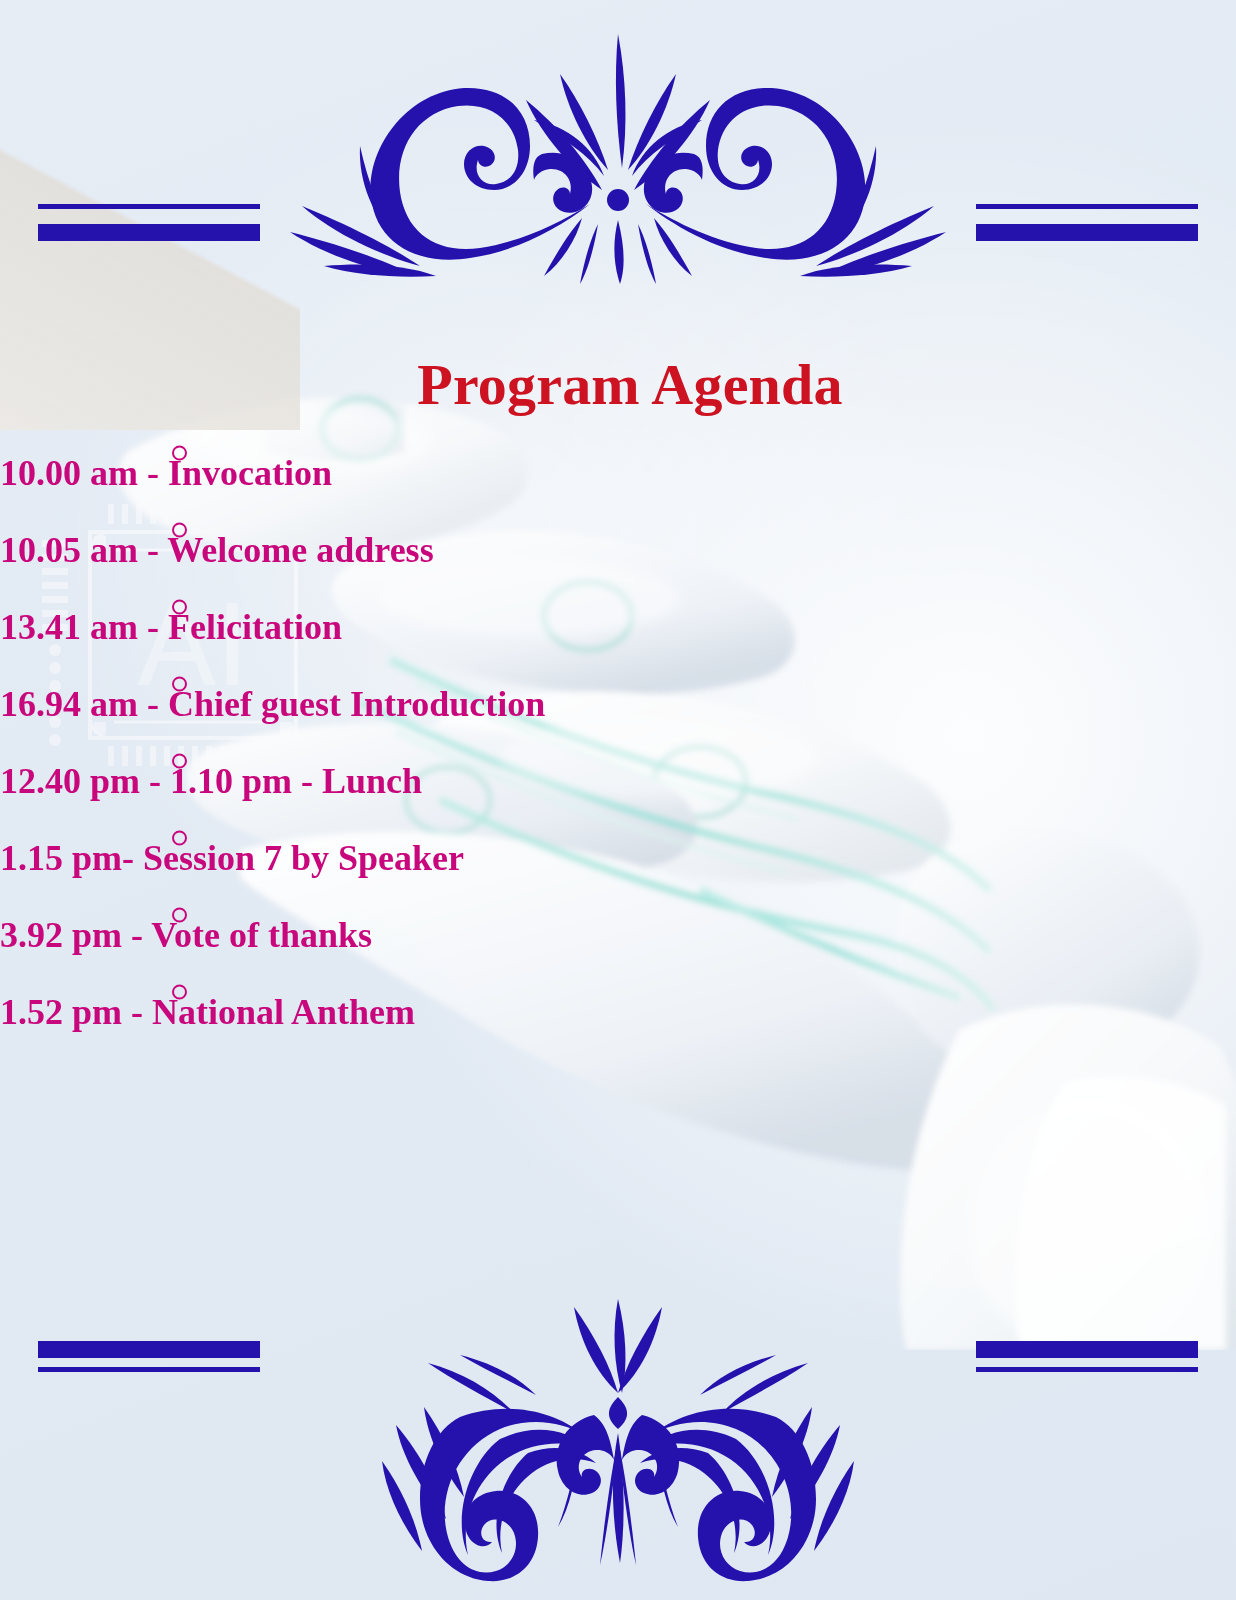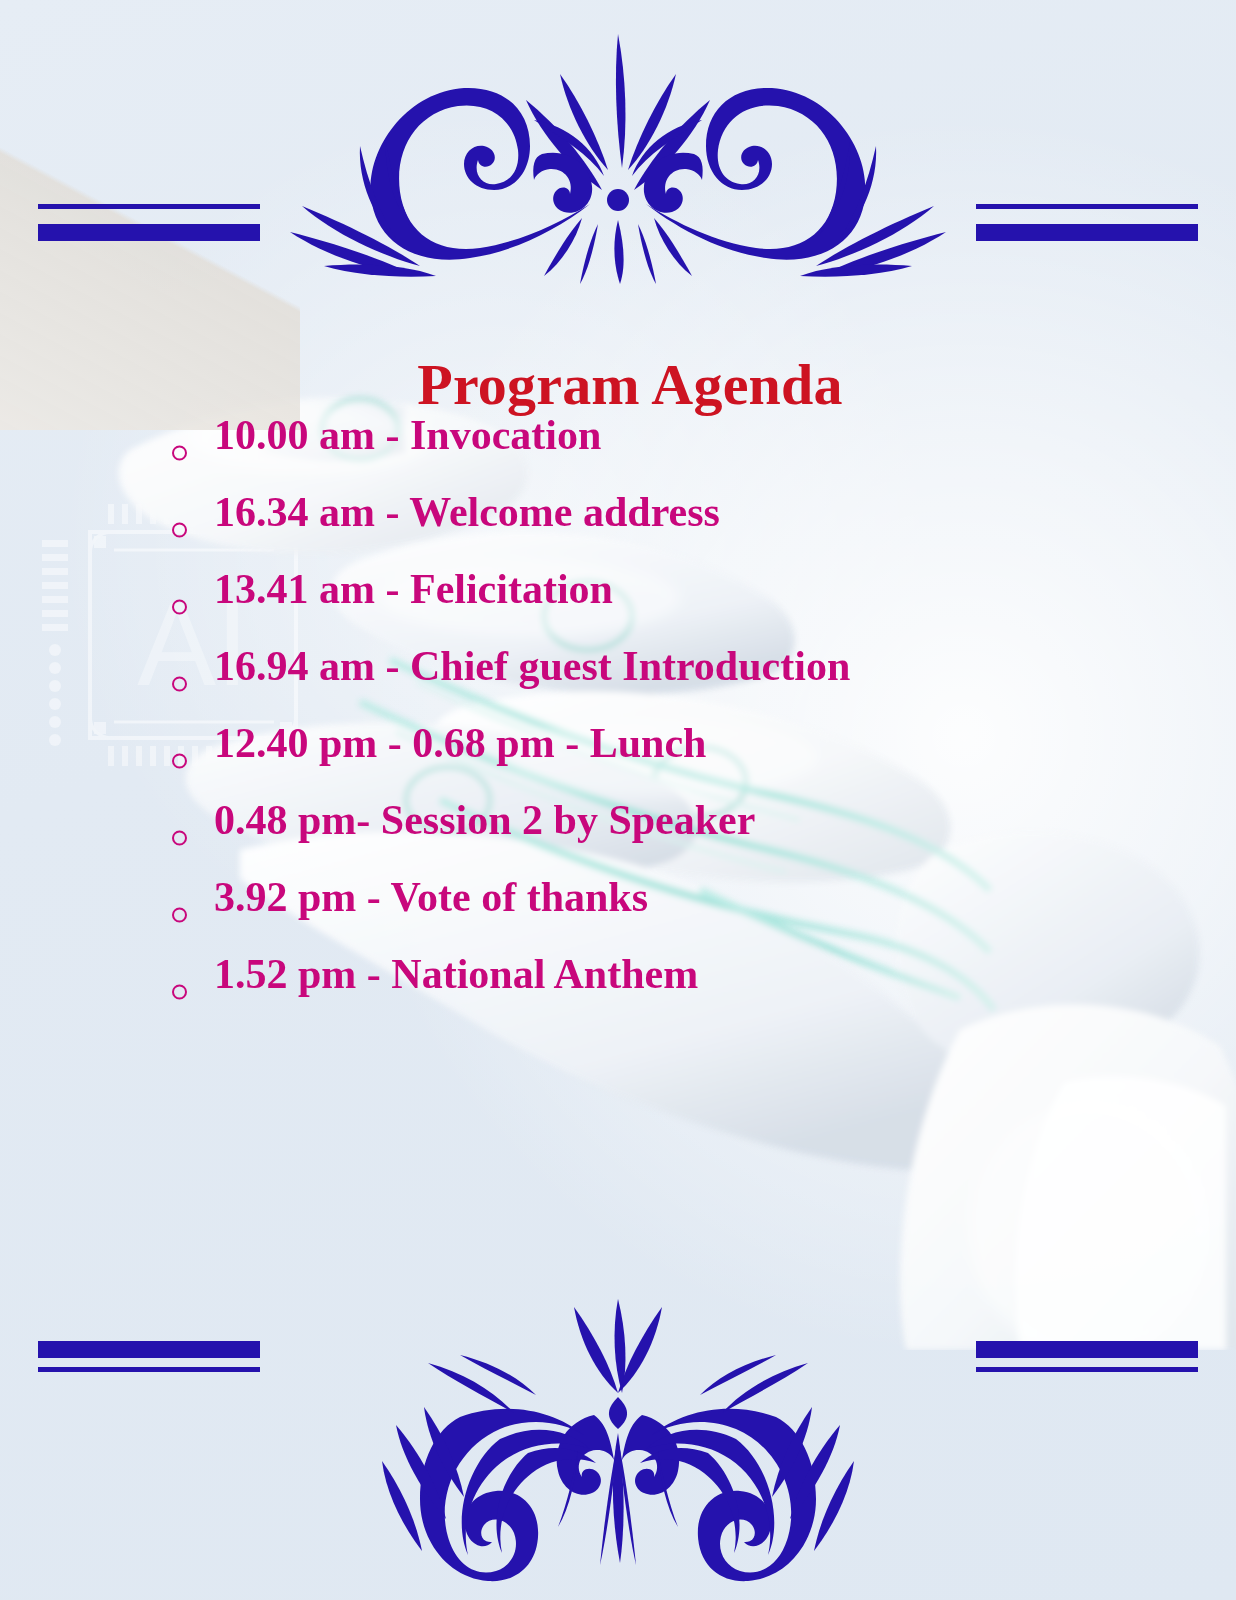--- a/index.html
+++ b/index.html
@@ -150,25 +150,24 @@
     left: 0;
     width: 1236px;
     list-style: none;
     margin: 0;
     padding: 0;
   }
 
   .agenda-item {
     position: relative;
     height: 77px;
-    padding-left: 214px;
     display: flex;
-    align-items: flex-start;
+    align-items: flex-end;
     color: #c8077c;
-    font-size: 42px;
+    font-size: 36px;
     font-weight: bold;
     line-height: 1;
     white-space: nowrap;
   }
 
   .bullet-icon {
     position: absolute;
     left: 172px;
     top: 50%;
     transform: translateY(-50%);
@@ -386,37 +385,37 @@
 
   <div id="content">
     <h1 id="page-title">Program Agenda</h1>
     <ul id="agenda-list">
       <li class="agenda-item">
         <span class="bullet-icon"></span>
         <span class="agenda-label">10.00 am - Invocation</span>
       </li>
       <li class="agenda-item">
         <span class="bullet-icon"></span>
-        <span class="agenda-label">16.34 am - Welcome address</span>
+        <span class="agenda-label">10.05 am - Welcome address</span>
       </li>
       <li class="agenda-item">
         <span class="bullet-icon"></span>
         <span class="agenda-label">13.41 am - Felicitation</span>
       </li>
       <li class="agenda-item">
         <span class="bullet-icon"></span>
         <span class="agenda-label">16.94 am - Chief guest Introduction</span>
       </li>
       <li class="agenda-item">
         <span class="bullet-icon"></span>
-        <span class="agenda-label">12.40 pm - 0.68 pm - Lunch</span>
-      </li>
-      <li class="agenda-item">
-        <span class="bullet-icon"></span>
-        <span class="agenda-label">0.48 pm- Session 2 by Speaker</span>
+        <span class="agenda-label">12.40 pm - 1.10 pm - Lunch</span>
+      </li>
+      <li class="agenda-item">
+        <span class="bullet-icon"></span>
+        <span class="agenda-label">1.15 pm- Session 7 by Speaker</span>
       </li>
       <li class="agenda-item">
         <span class="bullet-icon"></span>
         <span class="agenda-label">3.92 pm - Vote of thanks</span>
       </li>
       <li class="agenda-item">
         <span class="bullet-icon"></span>
         <span class="agenda-label">1.52 pm - National Anthem</span>
       </li>
     </ul>

